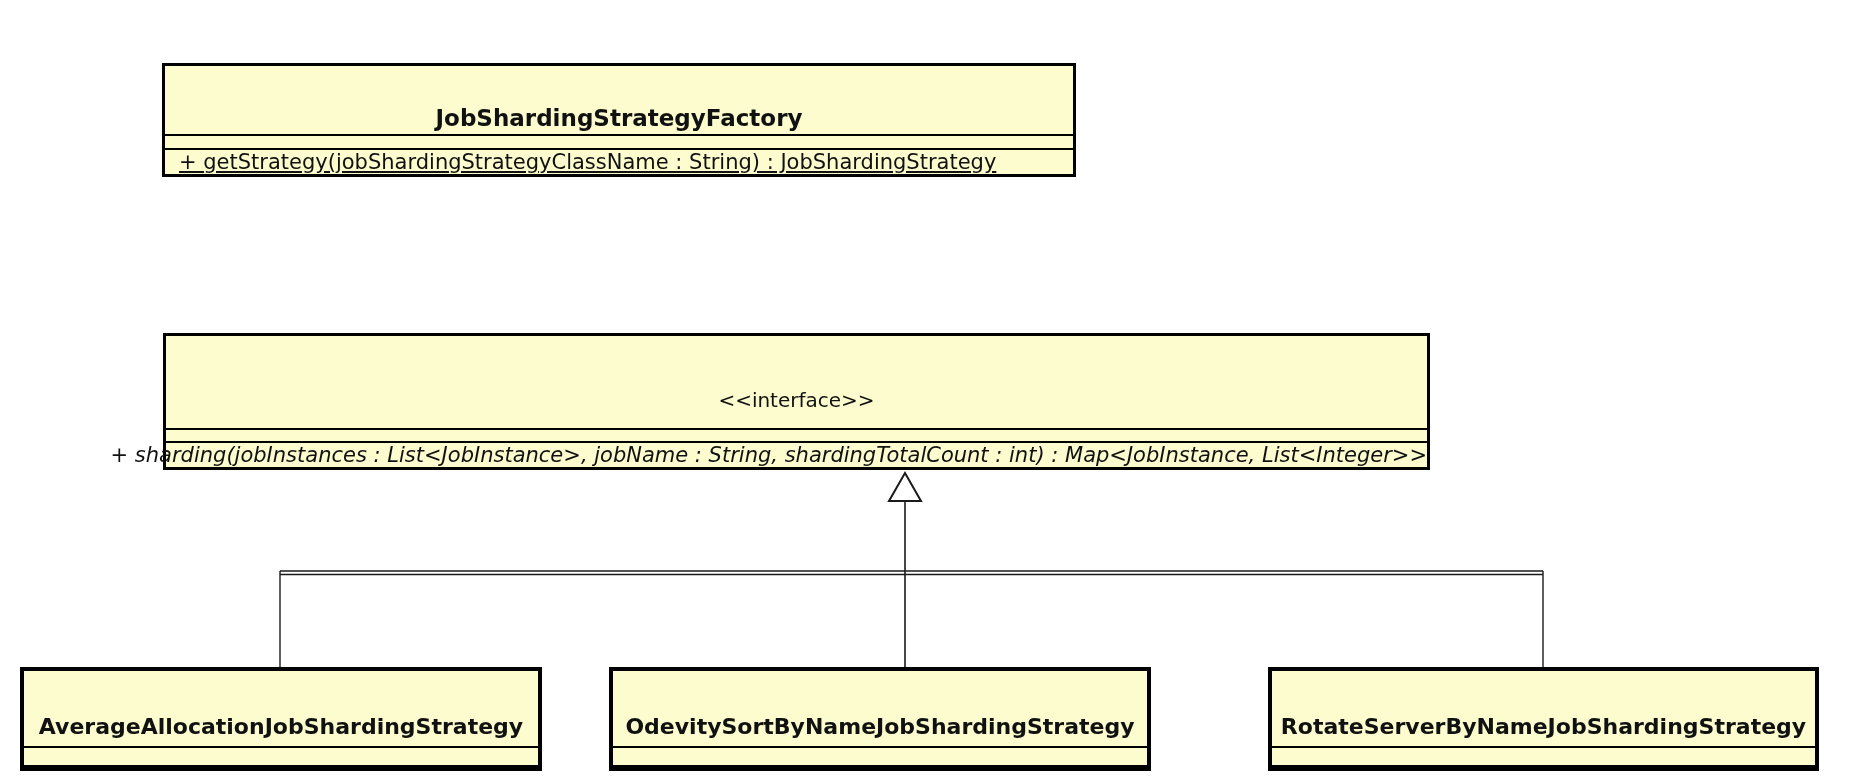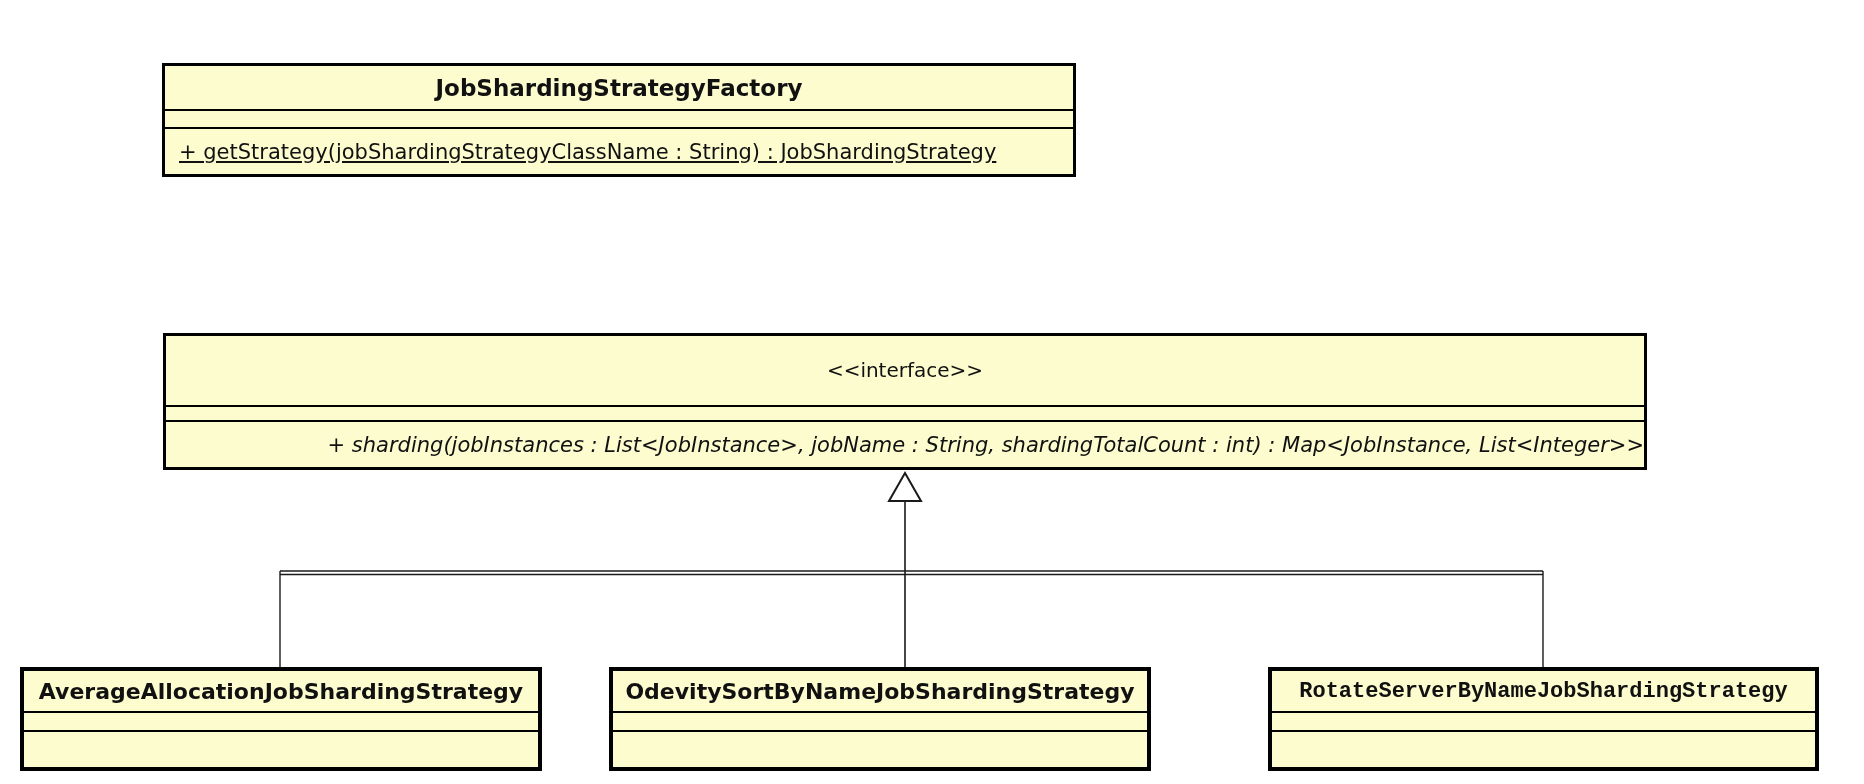--- a/index.html
+++ b/index.html
@@ -26,52 +26,53 @@
     display:flex;flex-direction:column;
     z-index:1;
   }
   .uml-class.thick{border-width:4px;}
   .compartment{width:100%;}
   .compartment + .compartment{border-top:2px solid var(--border);}
   .title-compartment{
     display:flex;flex-direction:column;
     align-items:center;justify-content:center;
     text-align:right;
+    margin-top:36px;
   }
   .class-name{font-weight:bold;font-size:23px;color:#111;white-space:nowrap;}
   .class-name.small{font-size:22px;}
   .stereotype{font-size:20px;color:#111;white-space:nowrap;line-height:1.15;}
   .methods-compartment{
     display:flex;align-items:center;
     padding-left:14px;
   }
   .method{font-size:21px;color:#111;white-space:nowrap;}
   .method.static{text-decoration:underline;}
   .method.abstract{font-style:italic;}
 
   
   .factory{left:162px;top:63px;width:914px;height:114px;}
   .factory .title-compartment{height:43px;}
   .factory .attrs-compartment{height:18px;}
   .factory .methods-compartment{flex:1;}
 
   
-  .interface{left:163px;top:333px;width:1484px;height:137px;}
+  .interface{left:163px;top:333px;width:1267px;height:137px;}
   .interface .title-compartment{height:69px;}
   .interface .attrs-compartment{height:15px;}
   .interface .methods-compartment{flex:1;justify-content:flex-end;}
 
   
   .impl{height:104px;}
   .impl .title-compartment{height:40px;}
   .impl .attrs-compartment{height:19px;}
   .impl .methods-compartment{flex:1;padding-left:0;}
   .impl-a{left:20px;top:667px;width:522px;}
   .impl-b{left:609px;top:667px;width:542px;}
-  .impl-c{left:1268px;top:667px;width:551px;font-family:Liberation Mono, monospace;}
+  .impl-c{left:1268px;top:667px;width:551px;}
 </style>
 </head>
 <body>
 
 <div class="canvas">
 
   <svg class="connectors" width="1864" height="784" viewBox="0 0 1864 784">
 
     <line x1="905" y1="500" x2="905" y2="667" stroke="#1a1a1a" stroke-width="1.6"></line>
 

